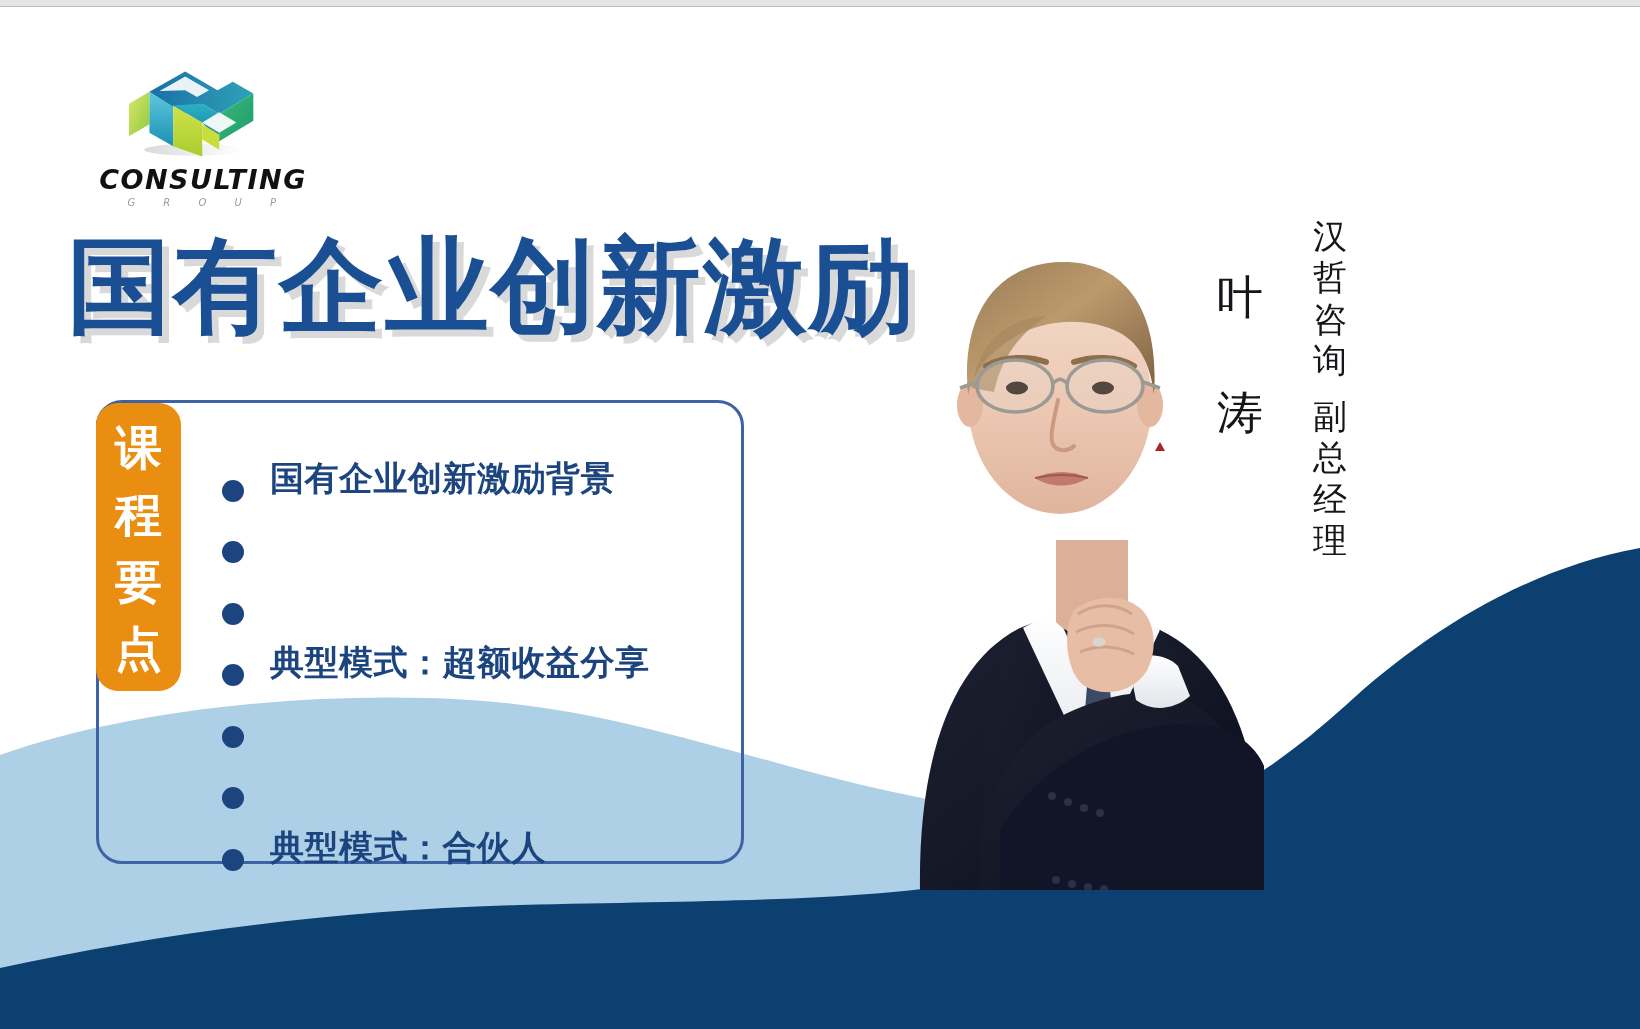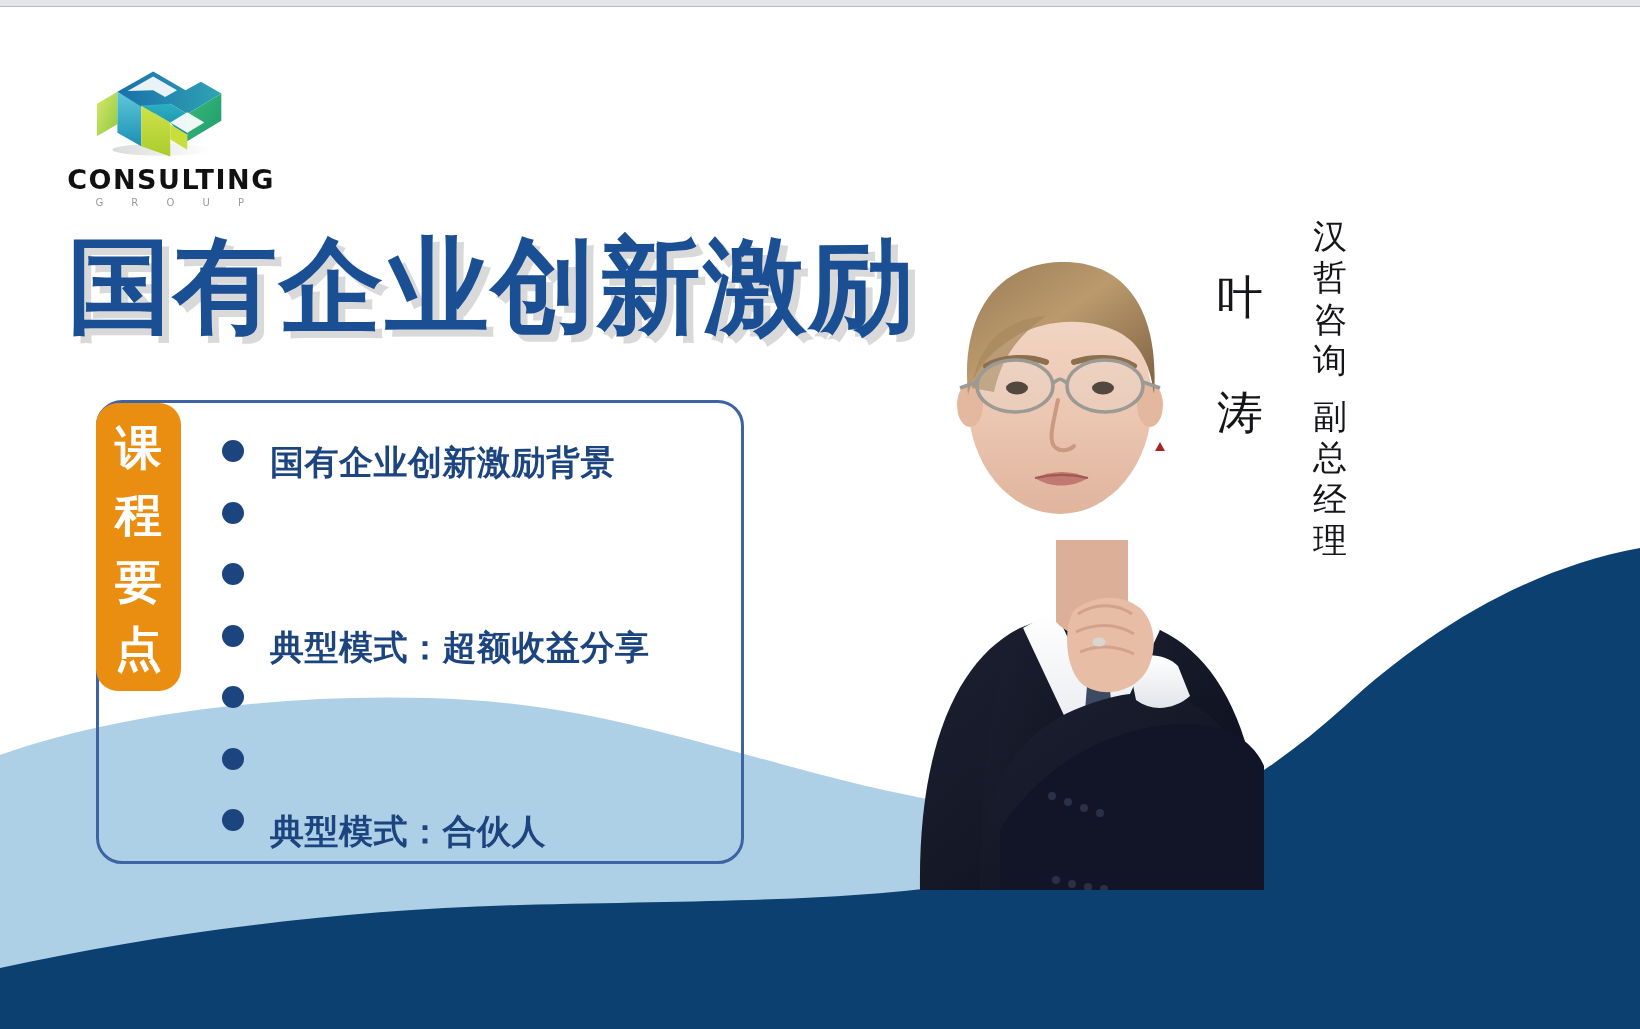--- a/index.html
+++ b/index.html
@@ -35,24 +35,25 @@
     left: 0; top: 0;
     width: 1640px;
     height: 1029px;
     z-index: 1;
     pointer-events: none;
   }
 
   
   .logo-block {
     position: absolute;
-    left: 56px;
+    left: 88px;
     top: 68px;
     width: 260px;
     z-index: 20;
+    font-style: italic;
   }
   .logo-mark {
     width: 140px;
     height: 92px;
     margin-left: 34px;
     display: block;
   }
   .logo-word {
     margin-top: 6px;
     text-align: center;
@@ -136,21 +137,21 @@
   
   .bullets {
     position: absolute;
     left: 222px;
     top: 440px;
     z-index: 28;
     width: 520px;
   }
   .bullet-row {
     display: flex;
-    align-items: flex-start;
+    align-items: flex-end;
     height: 61.5px;
   }
   .bullet-dot {
     width: 22px;
     height: 22px;
     border-radius: 50%;
     background: #1c4580;
     flex: 0 0 auto;
     margin-right: 26px;
   }

